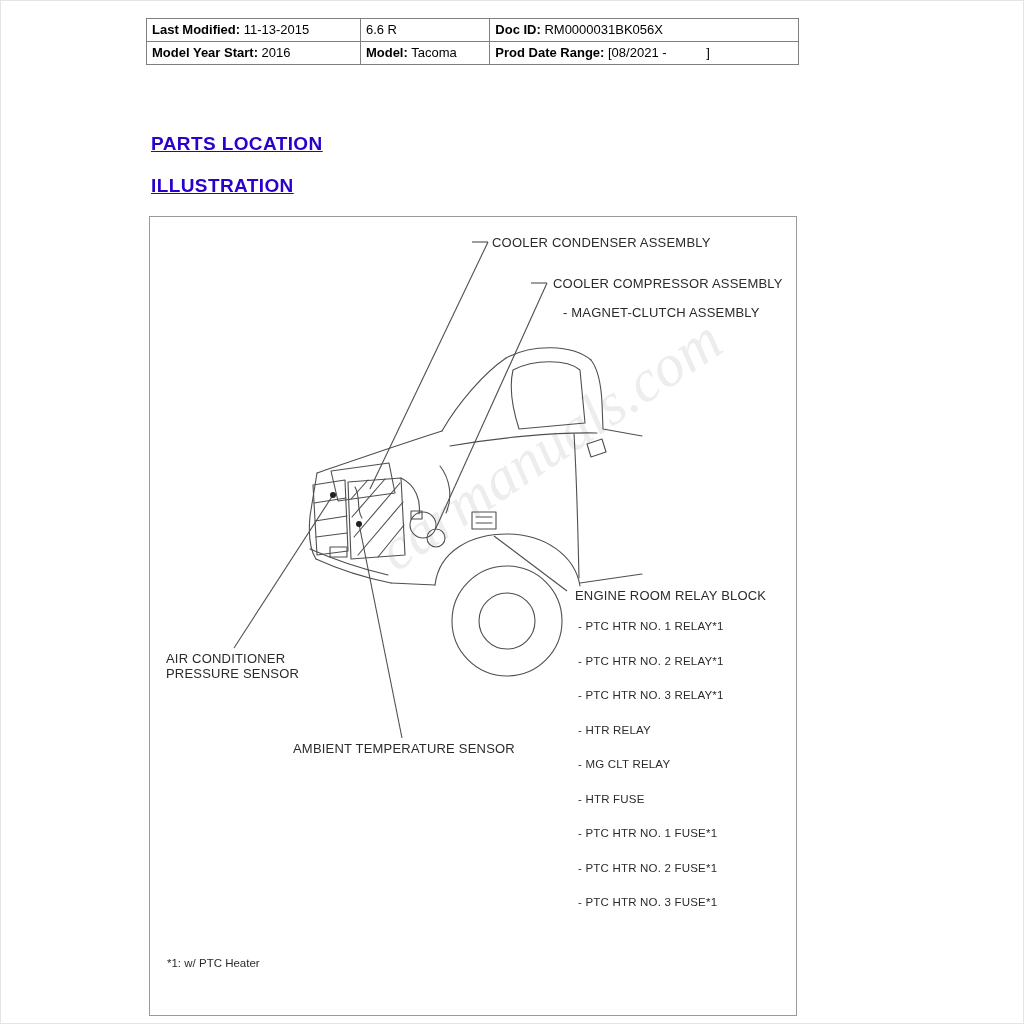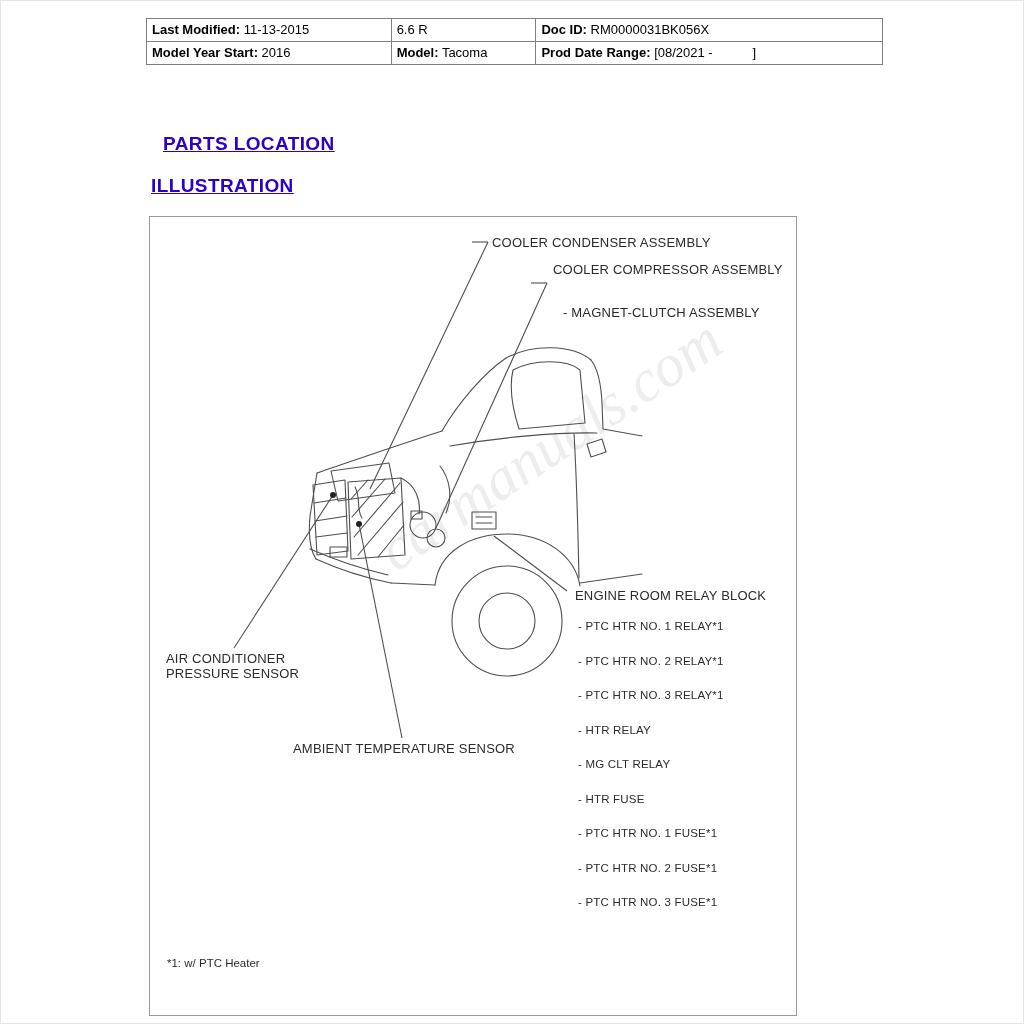--- a/index.html
+++ b/index.html
@@ -1,40 +1,40 @@
 <!DOCTYPE html>
 <html><head>
 <meta charset="utf-8">
 <style>
   * { margin: 0; padding: 0; box-sizing: border-box; }
   html, body { width: 1024px; height: 1024px; background: #ffffff; }
   body { font-family: "Liberation Sans", sans-serif; color: #000; position: relative; }
   .page { position: absolute; inset: 0; border: 1px solid #e4e4e4; background: #fff; }
 
   
-  .meta-table { position: absolute; left: 145px; top: 17px; width: 737px; border-collapse: collapse; font-size: 13px; }
+  .meta-table { position: absolute; left: 145px; top: 17px; width: 653px; border-collapse: collapse; font-size: 13px; }
   .meta-table td { border: 1px solid #7f7f7f; padding: 3px 5px 4px 5px; vertical-align: top; background: #fff; }
   .meta-table td b { font-weight: bold; }
   .col1 { width: 245px; } .col2 { width: 145px; } .col3 { width: 347px; }
   .prewrap { white-space: pre-wrap; }
   .title-cell { line-height: 20px; }
 
   
   .doc-link { display: block; position: absolute; left: 150px; font-size: 19px; font-weight: bold;
               color: #2b00cc; text-decoration: underline; letter-spacing: 0.4px; font-family: "Liberation Sans", sans-serif; }
-  .link-parts { top: 132px; margin-left: 12px; }
+  .link-parts { top: 132px; }
   .link-illu  { top: 174px; }
 
   
   .illustration-box { position: absolute; left: 148px; top: 215px; width: 648px; height: 800px;
                       border: 1px solid #9a9a9a; background: #fff; overflow: hidden; }
   .illustration-box svg { position: absolute; left: 0; top: 0; }
   .part-label { position: absolute; font-size: 13px; color: #2b2b2b; white-space: nowrap; letter-spacing: 0.2px; }
   .lbl-condenser   { left: 342px; top: 18px; }
-  .lbl-compressor  { left: 403px; top: 45px; }
+  .lbl-compressor  { left: 403px; top: 59px; }
   .lbl-magnet      { left: 413px; top: 88px; }
   .lbl-relay-title { left: 425px; top: 371px; }
   .relay-list { position: absolute; left: 428px; top: 403px; list-style: none; display: flex; flex-direction: column; gap: 22.5px; }
   .relay-list li { font-size: 11.5px; color: #2b2b2b; white-space: nowrap; height: 12px; letter-spacing: 0.2px; }
   .lbl-pressure { left: 16px; top: 434px; line-height: 15px; }
   .lbl-ambient  { left: 143px; top: 524px; }
   .footnote { position: absolute; left: 17px; top: 740px; font-size: 11.5px; color: #2b2b2b; }
 
   .watermark { position: absolute; left: 235px; top: 305px; font-size: 60px; font-style: italic;
                color: rgba(80, 80, 90, 0.10); transform: rotate(-34deg); transform-origin: left center;

